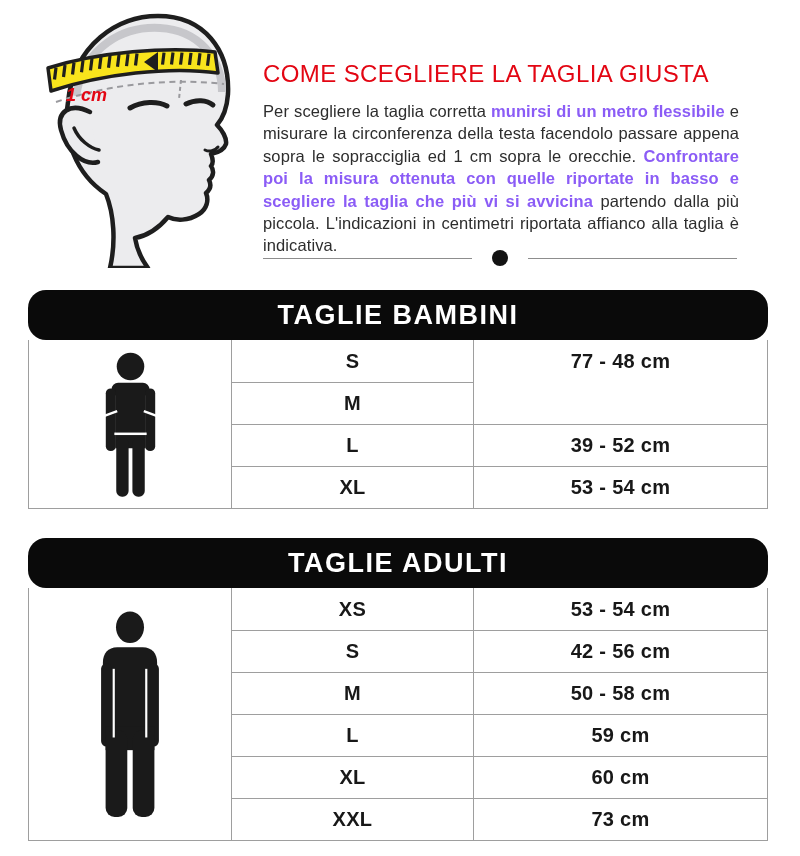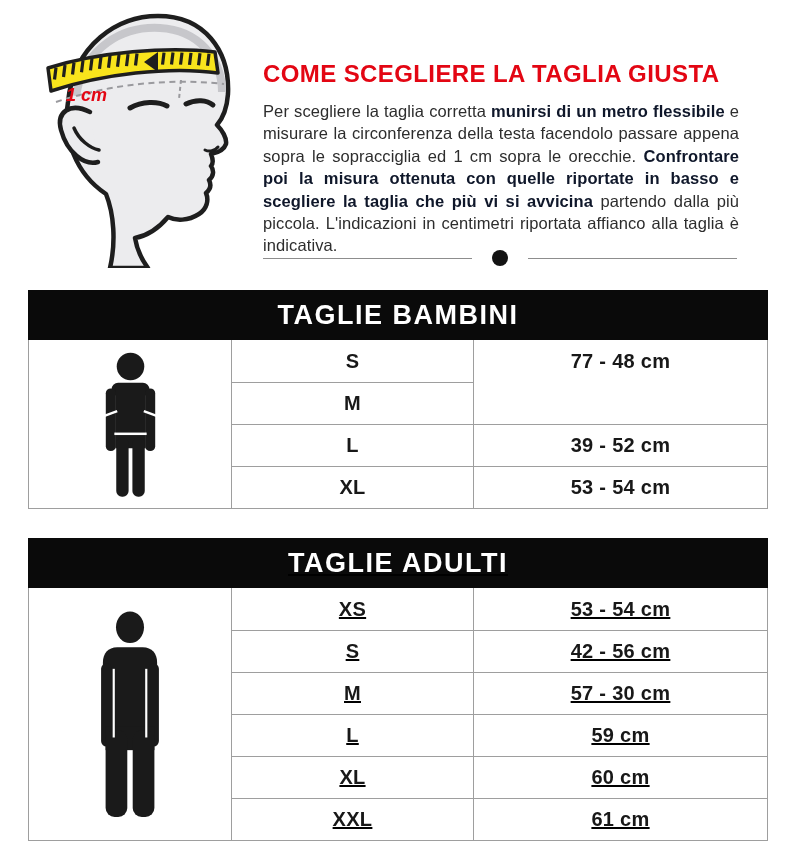--- a/index.html
+++ b/index.html
@@ -8,44 +8,44 @@
     font-family:"Liberation Sans", sans-serif; overflow:hidden;
     -webkit-font-smoothing:antialiased;
   }
 
   
   .head-illo { position:absolute; left:18px; top:0px; width:232px; height:270px;font-style:italic; }
 
   
   .intro { position:absolute; left:263px; top:60px; width:476px; }
   .intro h1 {
-    margin:0 0 12px 0; font-size:24px; line-height:28px; font-weight:bold;
+    margin:0 0 12px 0; font-size:24px; line-height:28px; font-weight:normal;
     color:#e30613; letter-spacing:0.4px; white-space:nowrap;
   }
   .intro p {
     margin:0; font-size:16.5px; line-height:22.4px; color:#2d2d2d;
     text-align:justify; letter-spacing:0.1px;
   }
-  .intro p b { color:#0f172a; }
+  .intro p b { color:#8b5cf6; }
 
   
   .divider { position:absolute; left:263px; top:249px; width:474px; height:18px;
              display:flex; align-items:center; }
   .divider .line { flex:1; height:1px; background:#8d8d8d; }
   .divider .dot { width:16px; height:16px; border-radius:50%; background:#131313; margin:0 20px; }
 
   
   .size-section { position:absolute; left:28px; width:740px; }
   #section-bambini { top:290px; }
-  #section-adulti  { top:538px;text-decoration:underline; }
+  #section-adulti  { top:538px; }
 
   .bar {
     height:50px; background:#0a0a0a; color:#ffffff;
     display:flex; align-items:center; justify-content:center;
-    font-size:27px; font-weight:bold; letter-spacing:1.5px;
+    font-size:27px; font-weight:bold; letter-spacing:1.5px;border-radius:18px;
   }
 
   .tbl {
     display:grid; grid-template-columns:203px 242px 293px;
     border:1px solid #9e9e9e; border-top:none; background:#fff; box-sizing:border-box;
   }
   .icon-cell {
     grid-column:1; display:flex; align-items:center; justify-content:center;
     border-right:1px solid #9e9e9e;
   }
@@ -172,21 +172,21 @@
         <line x1="24" y1="64" x2="24" y2="140" stroke="#ffffff" stroke-width="2.4"></line>
         <line x1="60" y1="64" x2="60" y2="140" stroke="#ffffff" stroke-width="2.4"></line>
       </svg>
     </div>
 
     <div class="c size">XS</div>
     <div class="c range">53 - 54 cm</div>
     <div class="c size bt">S</div>
     <div class="c range bt">42 - 56 cm</div>
     <div class="c size bt">M</div>
-    <div class="c range bt">57 - 30 cm</div>
+    <div class="c range bt">50 - 58 cm</div>
     <div class="c size bt">L</div>
     <div class="c range bt">59 cm</div>
     <div class="c size bt">XL</div>
     <div class="c range bt">60 cm</div>
     <div class="c size bt">XXL</div>
-    <div class="c range bt">61 cm</div>
+    <div class="c range bt">73 cm</div>
   </div>
 </div>
 
 </body></html>

